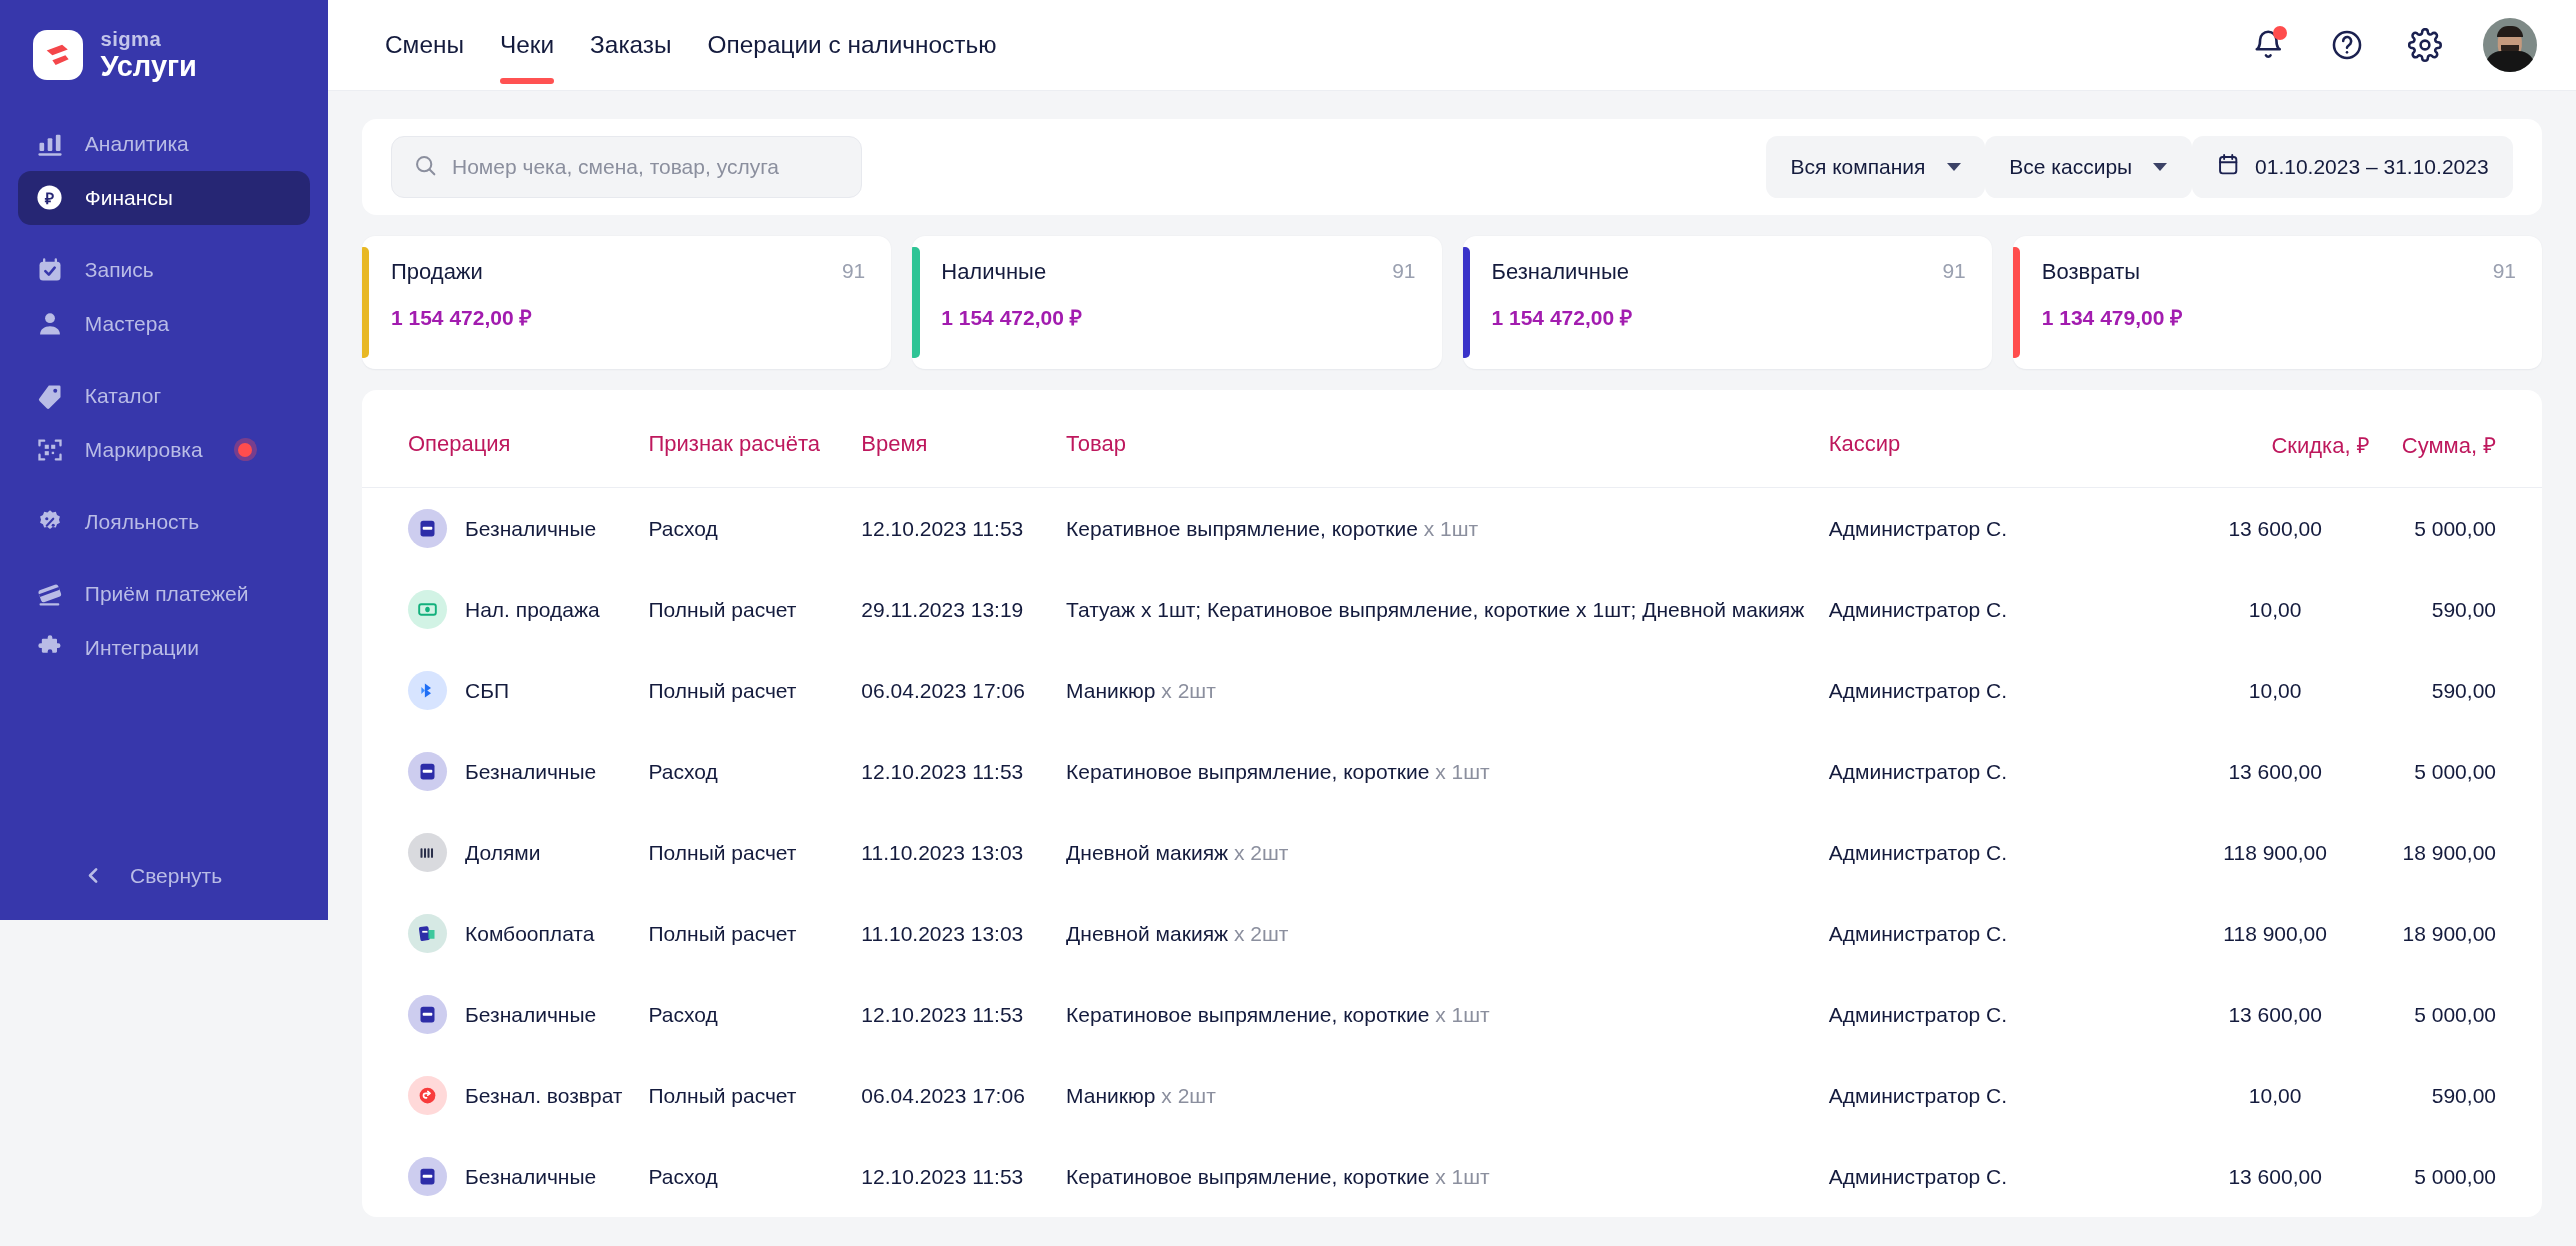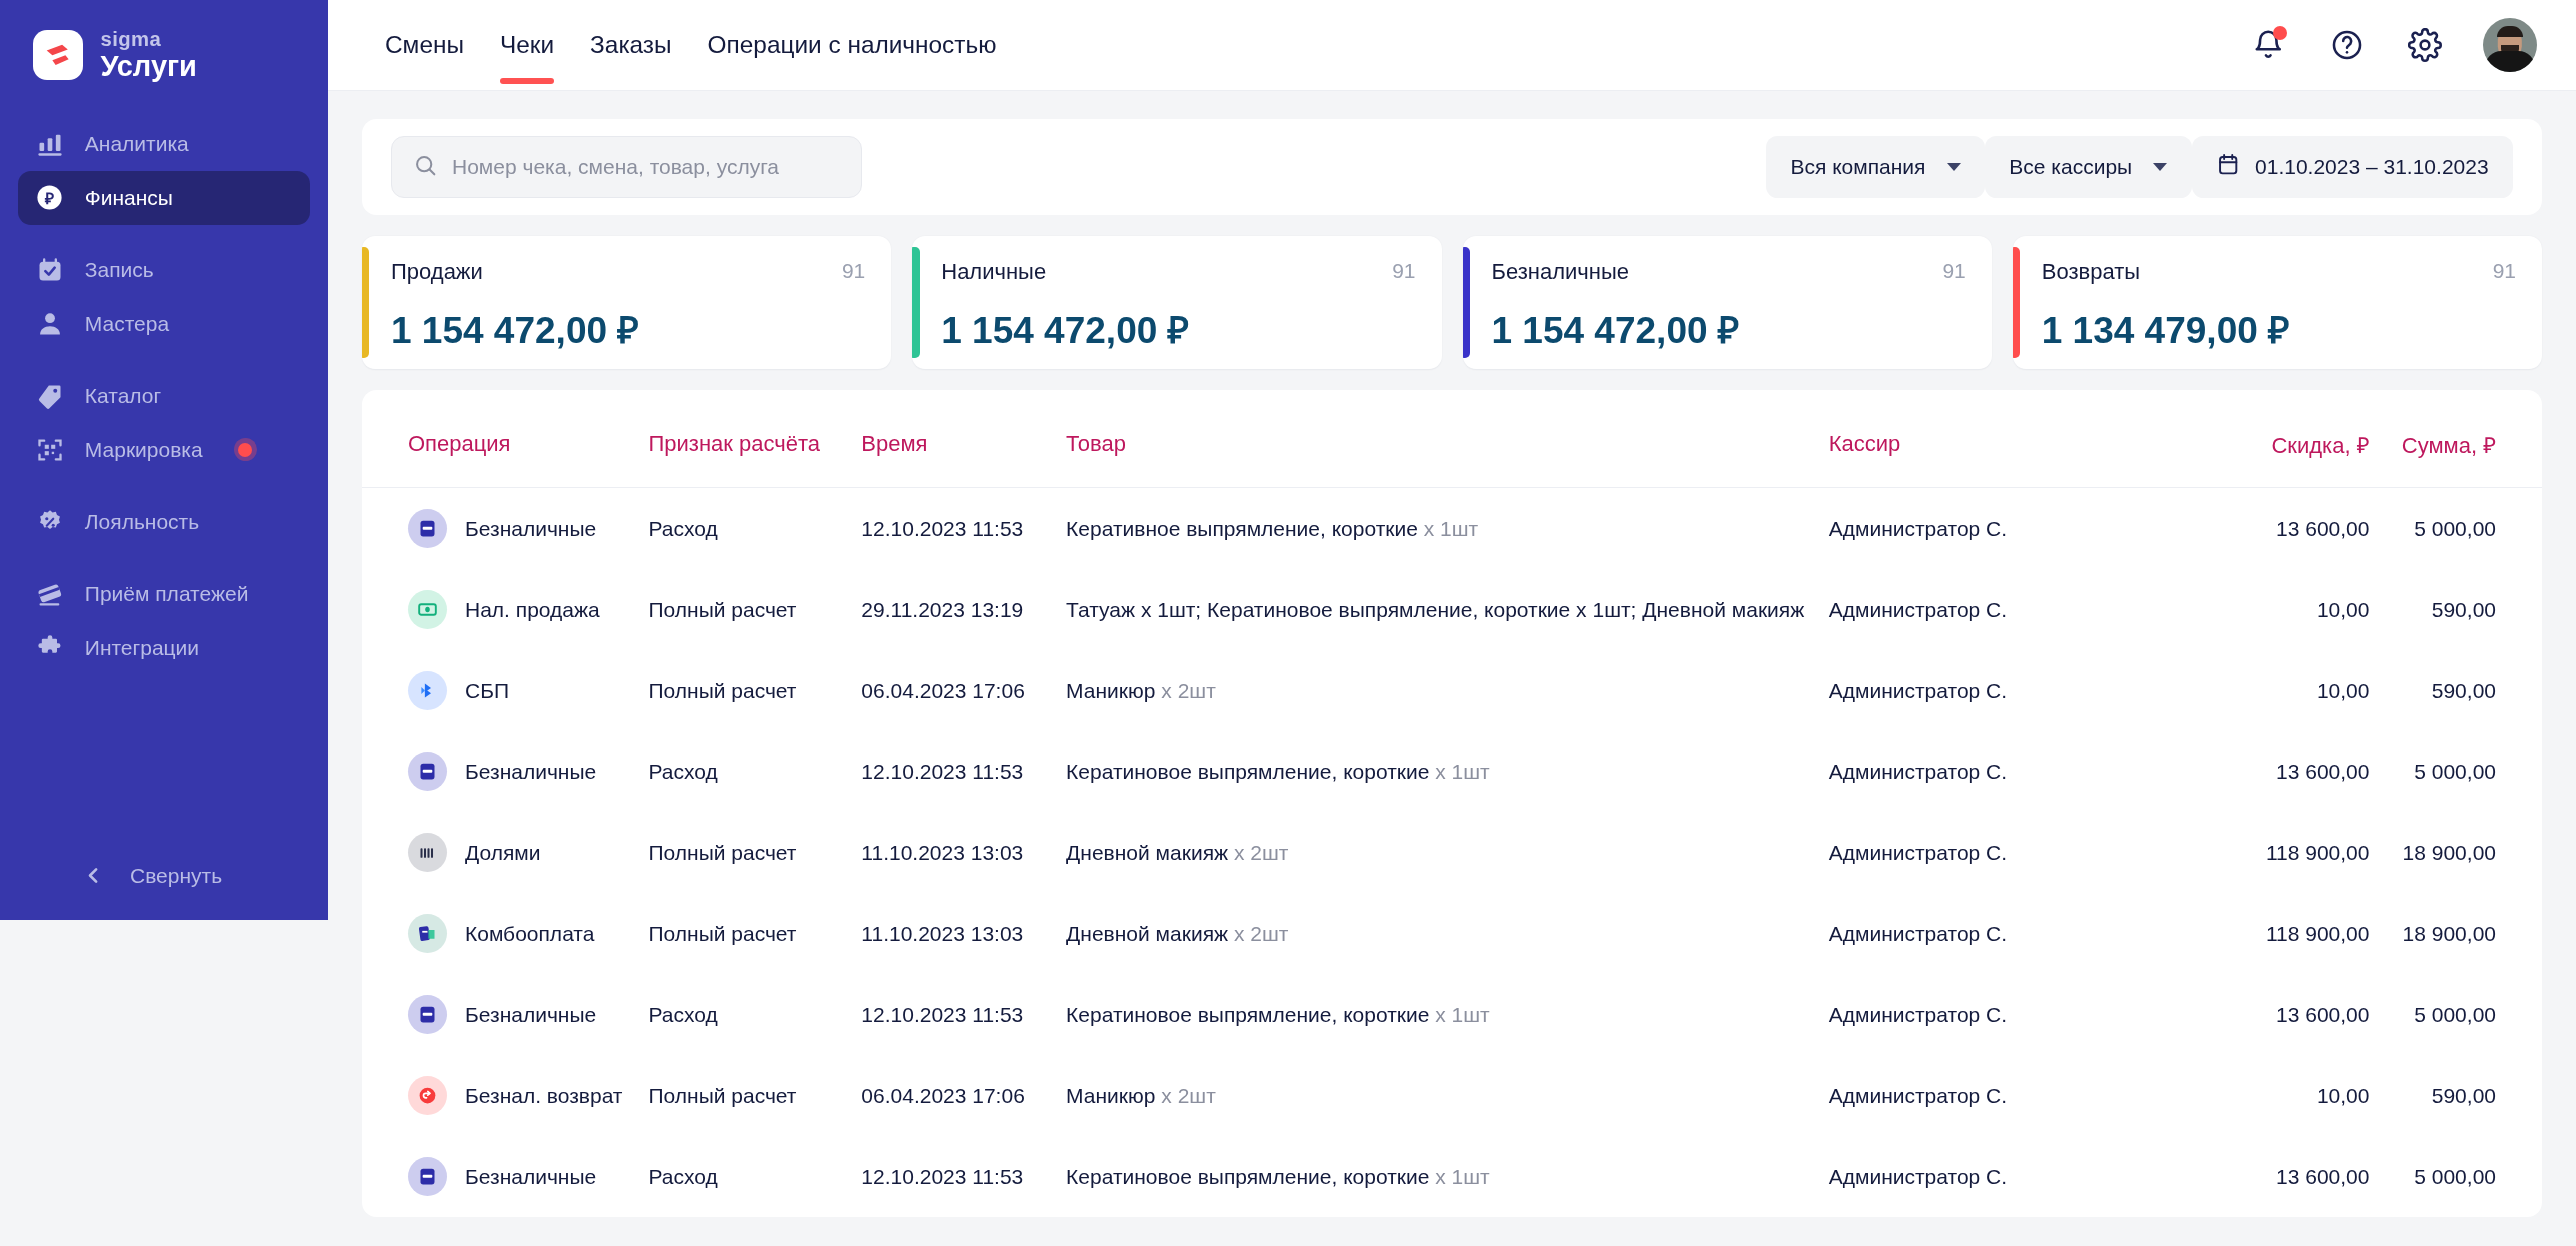--- a/index.html
+++ b/index.html
@@ -108,36 +108,36 @@
   .cards { display: flex; gap: 21px; margin-bottom: 21px; }
   .card {
     flex: 1; background: #fff; border-radius: 13px; height: 133px;
     position: relative; padding: 23px 26px 0 29px; overflow: hidden;
     box-shadow: 0 0.8px 1.6px rgba(20,27,61,.06);
   }
   .card-bar { position: absolute; left: 0; top: 11.4px; bottom: 11.4px; width: 7.3px; border-radius: 0 4.9px 4.9px 0; }
   .card-head { display: flex; align-items: flex-start; }
   .card-title { font-size: 22px; color: #141b3d; }
   .card-count { margin-left: auto; font-size: 21px; color: #9aa0b0; }
-  .card-value { margin-top: 18px; font-size: 37px; color: #0c4a6e; font-weight: 700; }
+  .card-value { margin-top: 18px; font-size: 21px; color: #a21caf; font-weight: 700; }
 
   
   .table-panel { padding: 0 0 0 0; overflow: hidden; }
   table { width: 100%; border-collapse: collapse; table-layout: fixed; }
   thead th {
     text-align: left; font-weight: 400; font-size: 22px; color: #be185d;
     padding: 39px 0 28px 0; border-bottom: 1.6px solid #eceef3;
   }
   tbody td { font-size: 21px; color: #141b3d; padding: 21px 0; height: 78px; vertical-align: middle; }
   .c-op { width: 284px; padding-left: 46px !important; }
   .c-sign { width: 211px; }
   .c-time { width: 203px; }
   .c-goods { width: 756px; }
   .c-cashier { width: 349px; }
-  .c-disc { width: 187px; text-align: right; }
+  .c-disc { width: 187px; text-align: center; }
   .c-sum { width: 171px; text-align: right; padding-right: 46px !important; }
   thead .c-op { padding-left: 46px; }
   thead .c-disc, thead .c-sum { text-align: right; }
   thead .c-sum { padding-right: 46px; }
 
   .op-cell { display: flex; align-items: center; gap: 18px; }
   .op-ico {
     width: 39px; height: 39px; flex: 0 0 39px; border-radius: 50%;
     display: flex; align-items: center; justify-content: center;
   }

